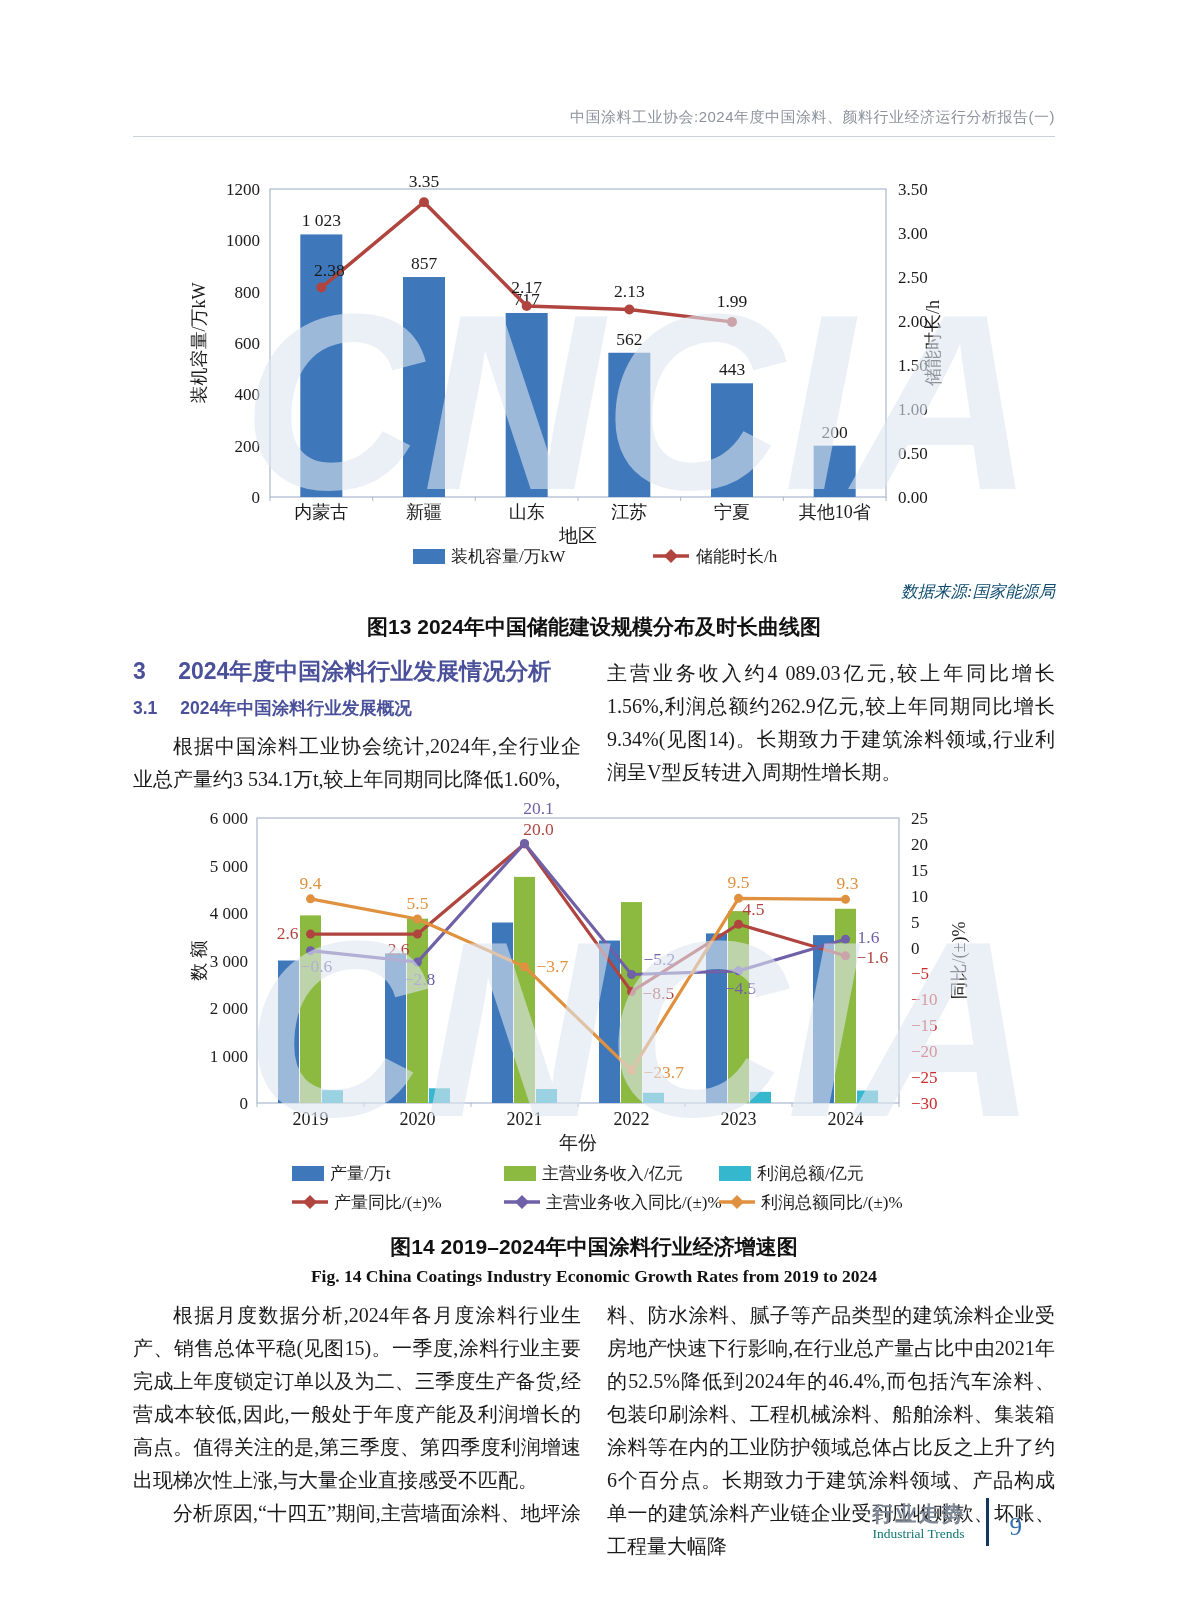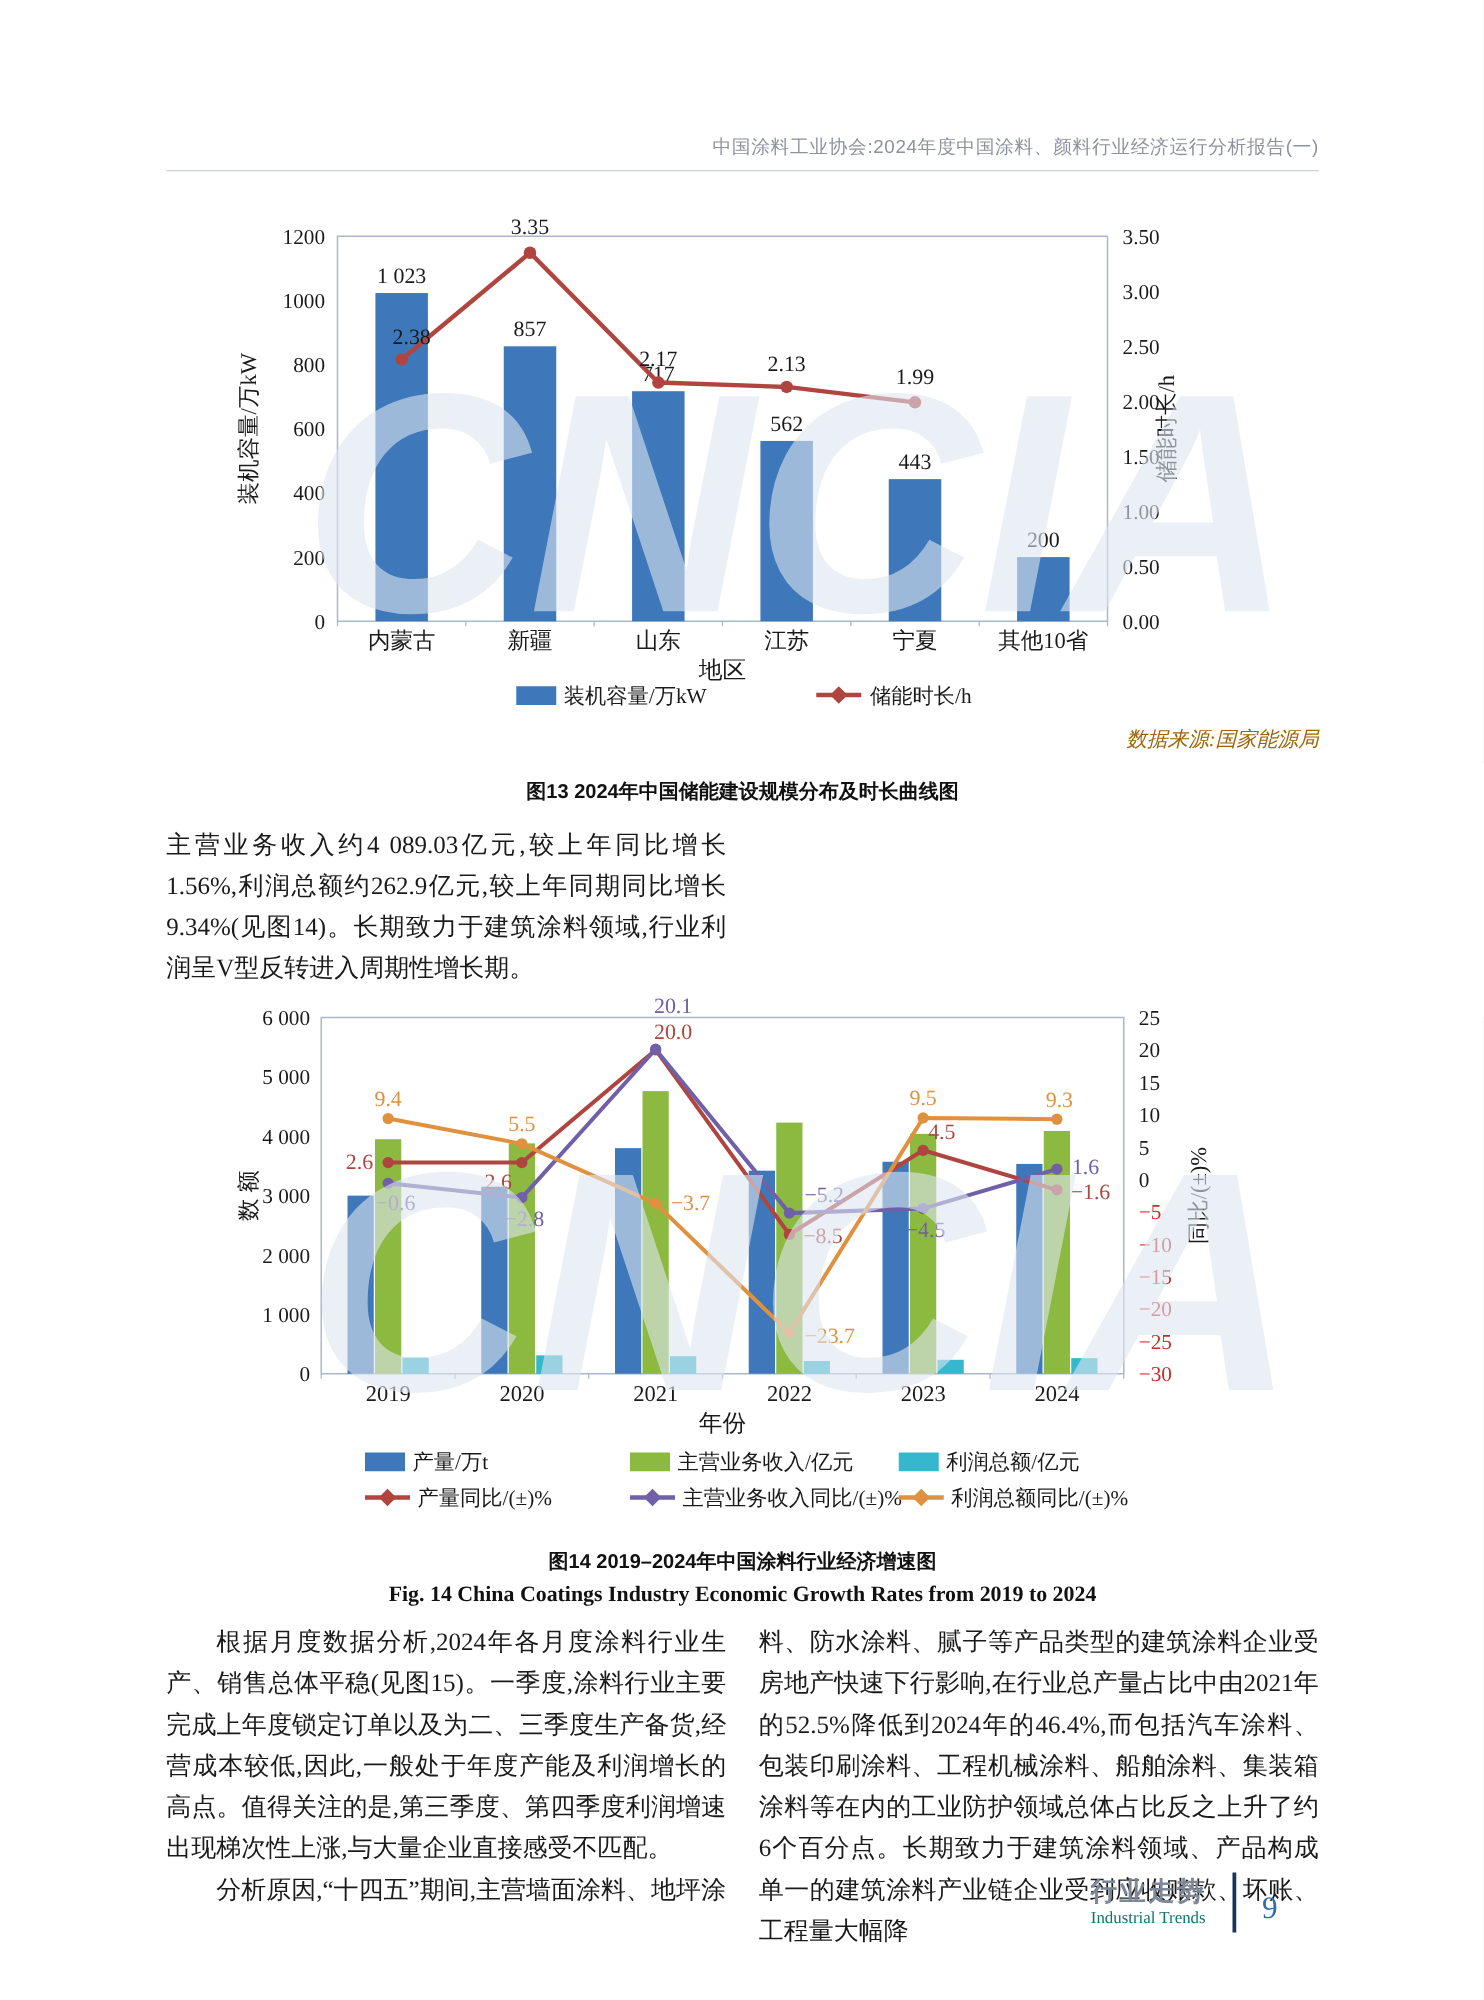--- a/index.html
+++ b/index.html
@@ -24,24 +24,24 @@
   .tick    { font:17px "Liberation Serif", serif; }
   .xtick   { font:18px "Liberation Serif", serif; }
   .xlabel  { font:19px "Liberation Serif", serif; }
   .axlabel { font:18px "Liberation Serif", serif; }
   .dlabel  { font:17.5px "Liberation Serif", serif; }
   .legtext { font:17px "Liberation Serif", serif; }
   .wm      { font:italic 700 250px "Liberation Sans", sans-serif; }
 
   .datasource {
     margin-top:2px; text-align:right;
-    font-style:italic; font-size:16.5px; color:#a16207;
+    font-style:italic; font-size:16.5px; color:#0c4a6e;
   }
   .cap-zh {
-    margin-top:20px; text-align:center; font-weight:bold; font-size:16px;
+    margin-top:10px; text-align:center; font-weight:bold; font-size:21px;
     font-family:"Liberation Sans", sans-serif; color:#111;
   }
   .cap-en {
     margin-top:5px; text-align:center; font-weight:bold; font-size:17.5px;
     font-family:"Liberation Serif", serif; color:#111;
   }
 
   .cols { display:flex; gap:26px; margin-top:16px; }
   .col  { width:448px; }
 
@@ -150,20 +150,31 @@
         <text x="318" y="403" class="legtext" fill="#1a1a1a">装机容量/万kW</text>
         <line x1="520" y1="397" x2="556" y2="397" stroke="#B0453F" stroke-width="3.5"></line>
         <polygon points="538,390 545,397 538,404 531,397" fill="#B0453F"></polygon>
         <text x="563" y="403" class="legtext" fill="#1a1a1a">储能时长/h</text>
       </svg>
 
     <div class="datasource">数据来源:国家能源局</div>
     <div class="cap-zh">图13  2024年中国储能建设规模分布及时长曲线图</div>
 
     <div class="cols">
+      <div class="col">
+        <h2 class="sec">
+          <span class="num">3</span>
+          <span>2024年度中国涂料行业发展情况分析</span>
+        </h2>
+        <h3 class="sec">
+          <span class="num">3.1</span>
+          <span>2024年中国涂料行业发展概况</span>
+        </h3>
+        <p class="body indent">根据中国涂料工业协会统计,2024年,全行业企业总产量约3 534.1万t,较上年同期同比降低1.60%,</p>
+      </div>
       <div class="col">
         <p class="body">主营业务收入约4 089.03亿元,较上年同比增长1.56%,利润总额约262.9亿元,较上年同期同比增长9.34%(见图14)。长期致力于建筑涂料领域,行业利润呈V型反转进入周期性增长期。</p>
       </div>
     </div>
 
     <svg id="chart14" class="chart" width="880" height="425" viewBox="0 0 880 425">
         <rect x="78" y="20" width="642" height="285" fill="none" stroke="#a9b8cb" stroke-width="1.2"></rect>
         <text x="69" y="311" text-anchor="end" class="tick" fill="#1a1a1a">0</text>
         <text x="69" y="263.5" text-anchor="end" class="tick" fill="#1a1a1a">1 000</text>
         <text x="69" y="216" text-anchor="end" class="tick" fill="#1a1a1a">2 000</text>

